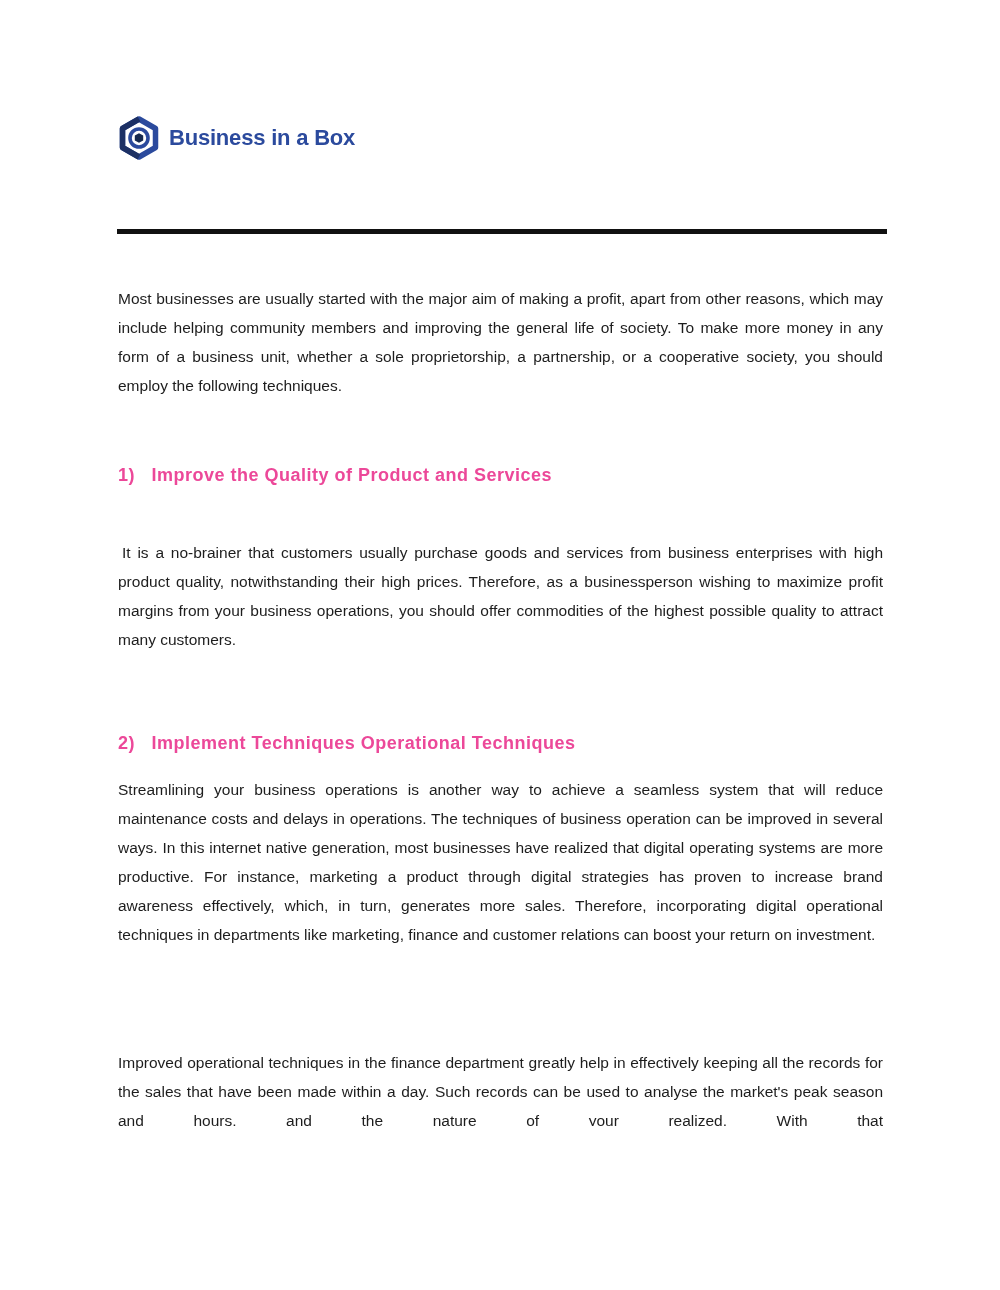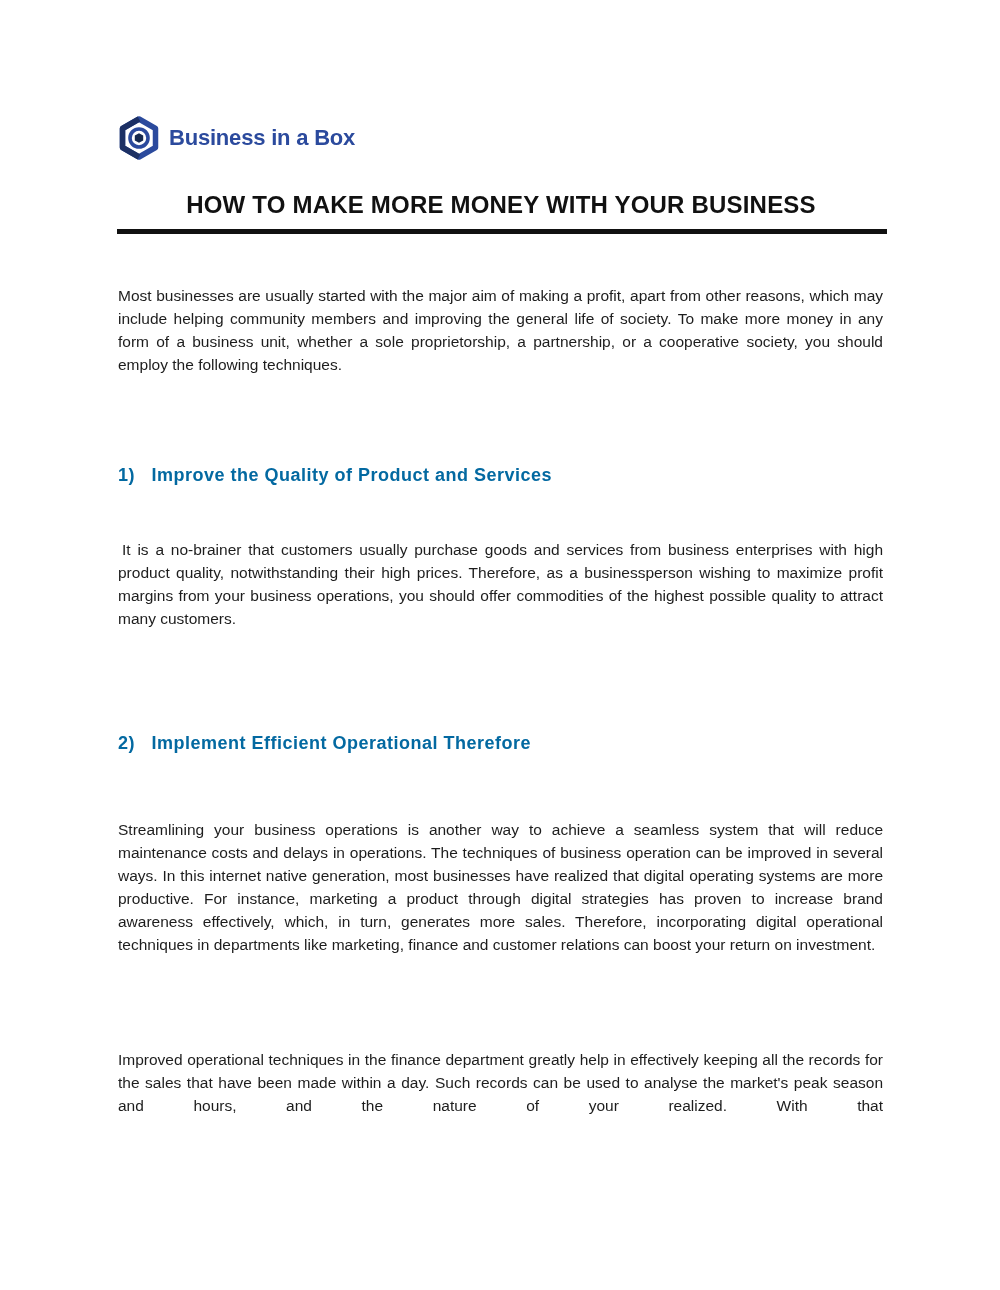--- a/index.html
+++ b/index.html
@@ -46,35 +46,35 @@
     width: 770px;
     height: 4.5px;
     background: #111111;
   }
   .body {
     position: absolute;
     left: 118px;
     width: 765px;
     margin: 0;
     font-size: 15.5px;
-    line-height: 23px;
+    line-height: 29px;
     color: #1d1d1d;
     text-align: justify;
   }
   .para-intro { top: 284px; }
   .para-s1    { top: 538px; text-indent: 4px; }
-  .para-s2a   { top: 818px; }
+  .para-s2a   { top: 775px; }
   .para-s2b   { top: 1048px; text-align-last: justify; }
   .heading {
     position: absolute;
     left: 118px;
     margin: 0;
     font-size: 18px;
     font-weight: 700;
-    color: #0369a1;
+    color: #ec4899;
     letter-spacing: 0.5px;
     white-space: nowrap;
   }
   .h-1 { top: 465px; }
   .h-2 { top: 733px; }
   .heading .h-text { margin-left: 11px; }
   .page-number {
     position: absolute;
     top: 1193px;
     left: 871px;
@@ -91,36 +91,35 @@
   <header class="logo">
     <svg width="42" height="44" viewBox="0 0 42 44" aria-hidden="true">
       <polygon points="21,3 37.5,12.5 37.5,31.5 21,41 4.5,31.5 4.5,12.5" fill="none" stroke="#2b4a9d" stroke-width="5.5" stroke-linejoin="round"></polygon>
       <polyline points="21,3 4.5,12.5 4.5,31.5 21,41" fill="none" stroke="#1c3064" stroke-width="5.5" stroke-linejoin="round"></polyline>
       <circle cx="21" cy="22" r="9" fill="#ffffff" stroke="#2b4a9d" stroke-width="3.6"></circle>
       <polygon points="21,17.2 25.2,19.6 25.2,24.4 21,26.8 16.8,24.4 16.8,19.6" fill="#16294f"></polygon>
     </svg>
     <span class="logo-text">Business in a Box</span>
   </header>
 
-  <h1 class="title">HOW TO MAKE MORE MONEY WITH YOUR BUSINESS</h1>
 
   <div class="rule"></div>
 
   <p class="body para-intro">Most businesses are usually started with the major aim of making a profit, apart from other reasons, which may include helping community members and improving the general life of society. To make more money in any form of a business unit, whether a sole proprietorship, a partnership, or a cooperative society, you should employ the following techniques.</p>
 
   <h2 class="heading h-1">
     <span class="h-num">1)</span>
     <span class="h-text">Improve the Quality of Product and Services</span>
   </h2>
 
   <p class="body para-s1">It is a no-brainer that customers usually purchase goods and services from business enterprises with high product quality, notwithstanding their high prices. Therefore, as a businessperson wishing to maximize profit margins from your business operations, you should offer commodities of the highest possible quality to attract many customers.</p>
 
   <h2 class="heading h-2">
     <span class="h-num">2)</span>
-    <span class="h-text">Implement Efficient Operational Therefore</span>
+    <span class="h-text">Implement Techniques Operational Techniques</span>
   </h2>
 
   <p class="body para-s2a">Streamlining your business operations is another way to achieve a seamless system that will reduce maintenance costs and delays in operations. The techniques of business operation can be improved in several ways. In this internet native generation, most businesses have realized that digital operating systems are more productive. For instance, marketing a product through digital strategies has proven to increase brand awareness effectively, which, in turn, generates more sales. Therefore, incorporating digital operational techniques in departments like marketing, finance and customer relations can boost your return on investment.</p>
 
   <p class="body para-s2b">Improved operational techniques in the finance department greatly help in effectively keeping all the records for the sales that have been made within a day. Such records can be used to analyse the market's peak season and hours, and the nature of your realized. With that</p>
 
   <div class="page-number">1</div>
 
 </div>
 

